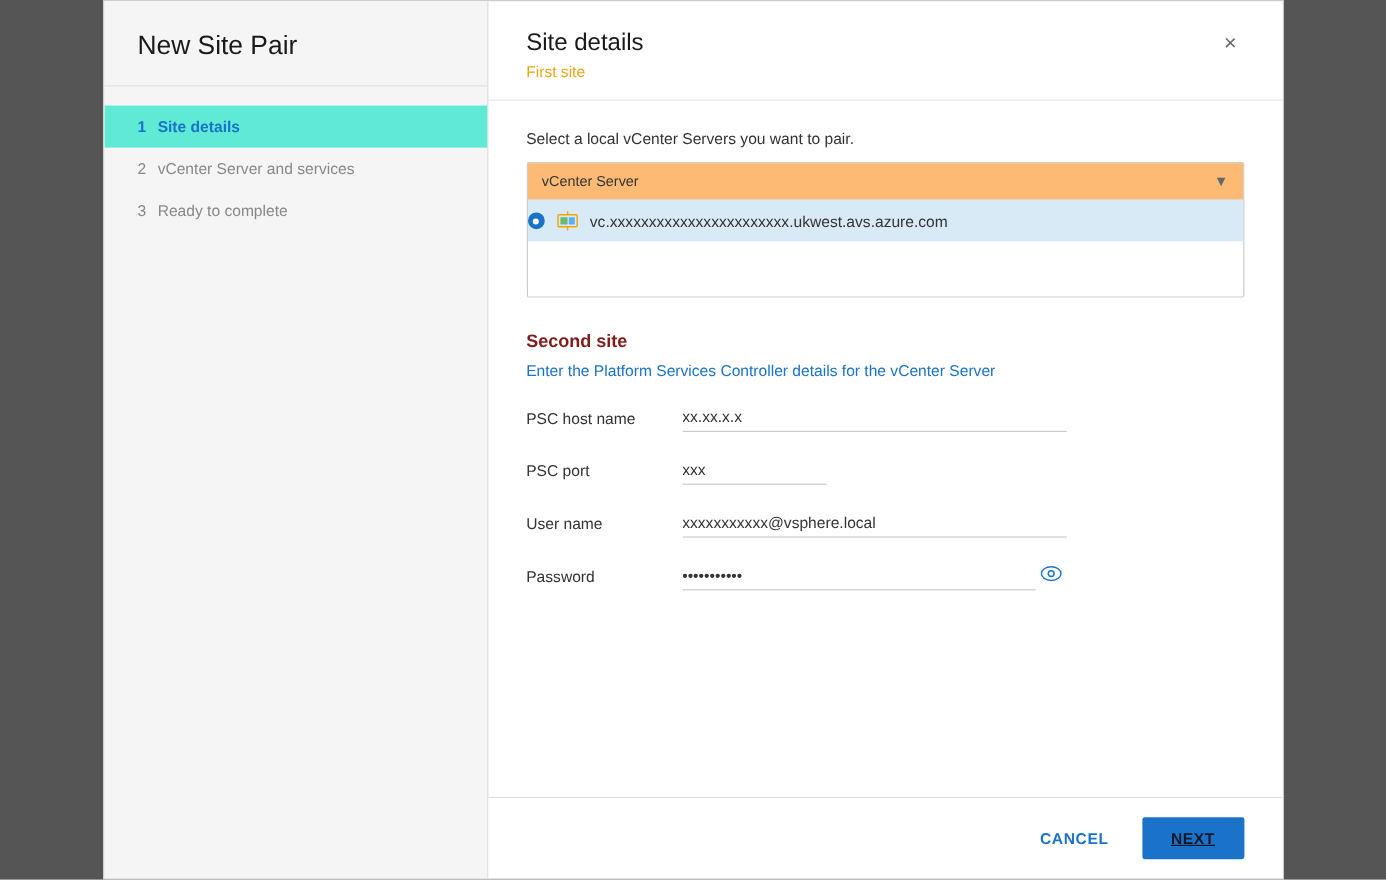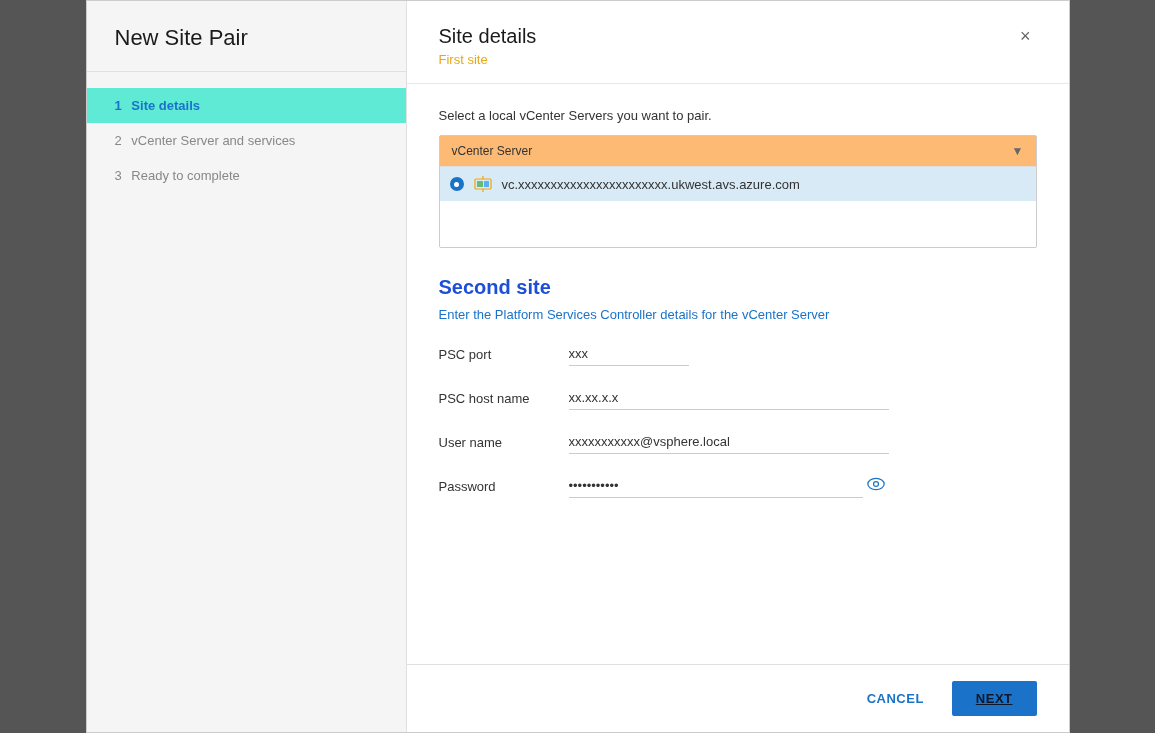--- a/index.html
+++ b/index.html
@@ -128,21 +128,21 @@
     .vcenter-table-header .filter-icon {
       color: #666;
       font-size: 12px;
     }
     .vcenter-table-body {
       min-height: 80px;
     }
     .vcenter-row {
       display: flex;
       align-items: center;
-      padding: 8px 10px;
+      padding: 8px 0;
       background: #d9eaf7;
       gap: 10px;
     }
     .vcenter-row .radio-dot {
       width: 14px;
       height: 14px;
       border-radius: 50%;
       background: #1a73c8;
       border: 2px solid #1a73c8;
       flex-shrink: 0;
@@ -156,22 +156,22 @@
       height: 5px;
       border-radius: 50%;
       background: #fff;
     }
     .vcenter-row-text {
       font-size: 13px;
       color: #333;
     }
     
     .second-site-title {
-      font-size: 20px;
-      color: #1d4ed8;
+      font-size: 15px;
+      color: #7f1d1d;
       margin-bottom: 8px;
       margin-top: 4px;
     }
     .psc-instruction {
       font-size: 13px;
       color: #1a73c8;
       margin-bottom: 20px;
     }
     
     .form-field {
@@ -311,30 +311,30 @@
               </span>
               <span class="vcenter-row-text">vc.xxxxxxxxxxxxxxxxxxxxxxx.ukwest.avs.azure.com</span>
             </div>
           </div>
         </div>
 
         <h3 class="second-site-title">Second site</h3>
         <p class="psc-instruction">Enter the Platform Services Controller details for the vCenter Server</p>
 
         <div class="form-field">
+          <label class="form-label">PSC host name</label>
+          <div class="form-input-wrapper">
+            <input class="form-input" type="text" value="xx.xx.x.x" style="">
+          </div>
+        </div>
+
+        <div class="form-field">
           <label class="form-label">PSC port</label>
           <div class="form-input-wrapper" style="max-width:120px;">
             <input class="form-input" type="text" value="xxx" style="">
-          </div>
-        </div>
-
-        <div class="form-field">
-          <label class="form-label">PSC host name</label>
-          <div class="form-input-wrapper">
-            <input class="form-input" type="text" value="xx.xx.x.x" style="">
           </div>
         </div>
 
         <div class="form-field">
           <label class="form-label">User name</label>
           <div class="form-input-wrapper">
             <input class="form-input" type="text" value="xxxxxxxxxxx@vsphere.local" style="">
           </div>
         </div>
 

